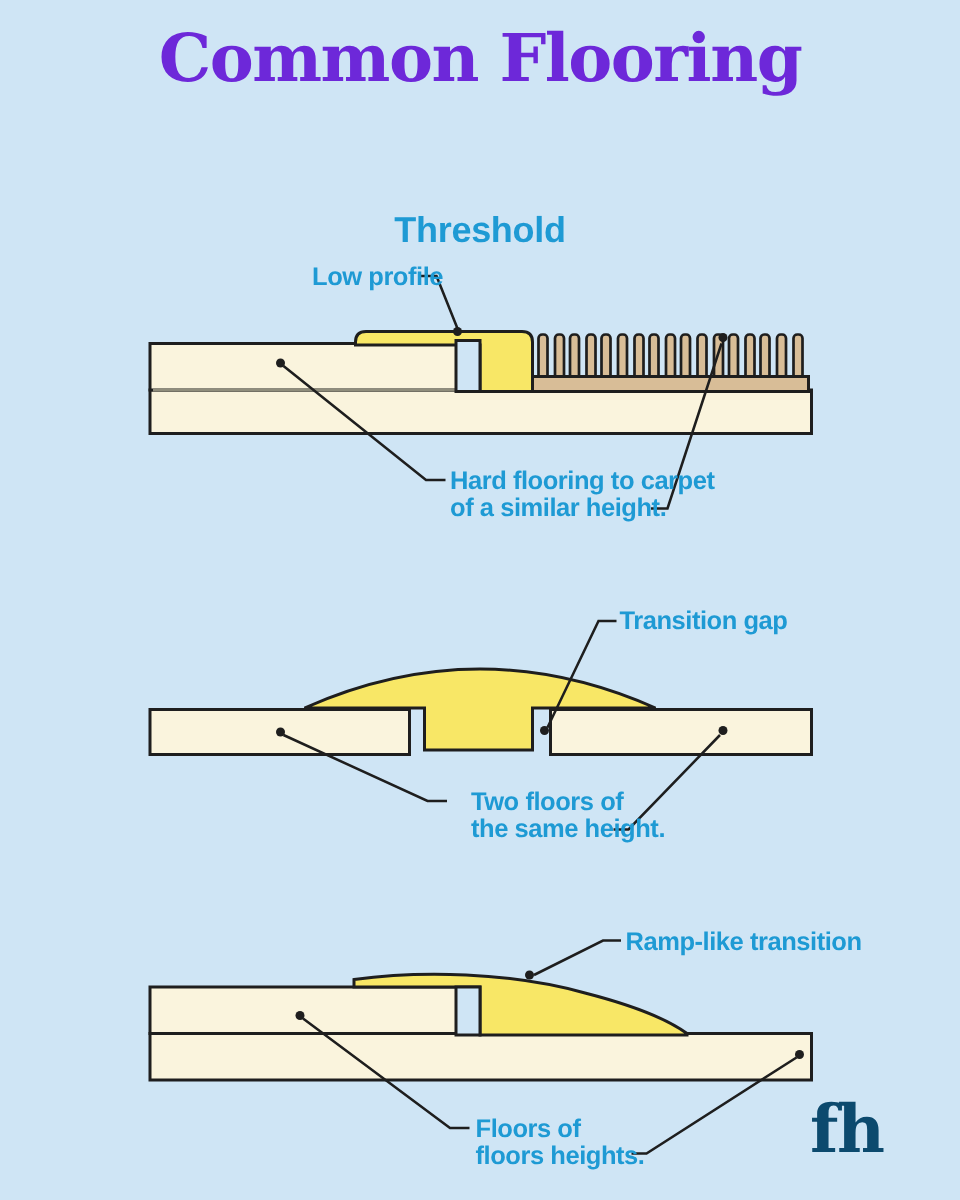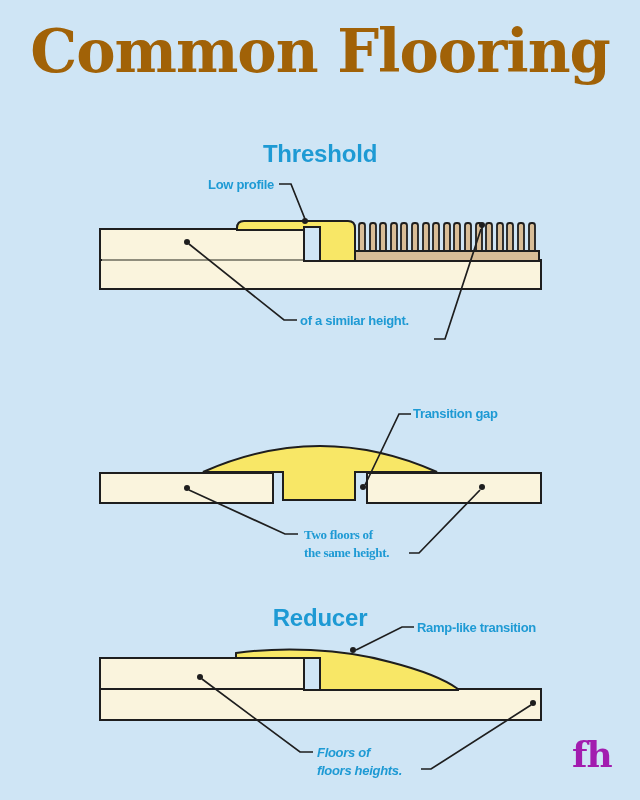--- a/index.html
+++ b/index.html
@@ -14,68 +14,68 @@
     width: 640px; height: 800px;
     background: #cfe5f5;
   }
   .diagram-svg {
     position: absolute; left: 0; top: 0;
     width: 640px; height: 800px;
   }
   .page-title {
     position: absolute;
     left: 0; right: 0; top: 16px;
-    margin: 12px;
+    margin: 0;
     text-align: center;
     font-family: "DejaVu Serif", serif;
     font-weight: 700;
-    font-size: 59px;
+    font-size: 44px;
     line-height: 48px;
-    color: #a16207;
+    color: #6d28d9;
     letter-spacing: -1px;
   }
   .page-title span { display: block; }
   .section-title {
     position: absolute;
     left: 0; right: 0;
     margin: 0;
     text-align: center;
     font-weight: 700;
     font-size: 24px;
     line-height: 24px;
     color: #1e9ad4;
     letter-spacing: -0.2px;
   }
   .st-threshold { top: 142px; }
   .st-tmolding  { top: 389px; }
   .st-reducer   { top: 606px; }
   .callout {
     position: absolute;
     font-weight: 700;
-    font-size: 13px;
+    font-size: 17px;
     line-height: 16px;
     color: #1e9ad4;
     letter-spacing: -0.3px;
     white-space: nowrap;
   }
   .callout.two-line span { display: block; line-height: 18px; }
   .co-low-profile    { left: 208px; top: 177px; }
   .co-threshold-flr  { left: 300px; top: 312px; }
   .co-expansion-gap  { left: 413px; top: 406px; }
-  .co-tmolding-flr   { left: 304px; top: 526px; font-family: Liberation Serif, serif; }
+  .co-tmolding-flr   { left: 314px; top: 526px; }
   .co-ramp           { left: 417px; top: 620px; }
-  .co-reducer-flr    { left: 317px; top: 744px; font-style: italic; }
+  .co-reducer-flr    { left: 317px; top: 744px; }
   .brand-logo {
     position: absolute;
-    left: 572px; top: 730px;
+    left: 540px; top: 730px;
     font-family: "DejaVu Serif", serif;
     font-weight: 700;
-    font-size: 36px;
+    font-size: 44px;
     line-height: 48px;
-    color: #a21caf;
+    color: #0c4a6e;
     letter-spacing: -1px;
   }
 </style>
 </head>
 <body>
 
 <div class="canvas">
 
   <svg class="diagram-svg" viewBox="0 0 640 800" xmlns="http://www.w3.org/2000/svg">
 
@@ -141,30 +141,30 @@
     </g>
   </svg>
 
   <h1 class="page-title">
     <span>Common Flooring</span>
   </h1>
 
   <h2 class="section-title st-threshold">Threshold</h2>
   <div class="callout co-low-profile">Low profile</div>
   <div class="callout two-line co-threshold-flr">
+    <span>Hard flooring to carpet</span>
     <span>of a similar height.</span>
   </div>
 
   <div class="callout co-expansion-gap">Transition gap</div>
   <div class="callout two-line co-tmolding-flr">
     <span>Two floors of</span>
     <span>the same height.</span>
   </div>
 
-  <h2 class="section-title st-reducer">Reducer</h2>
   <div class="callout co-ramp">Ramp-like transition</div>
   <div class="callout two-line co-reducer-flr">
     <span>Floors of</span>
     <span>floors heights.</span>
   </div>
 
   <div class="brand-logo">fh</div>
 </div>
 
 </body></html>

